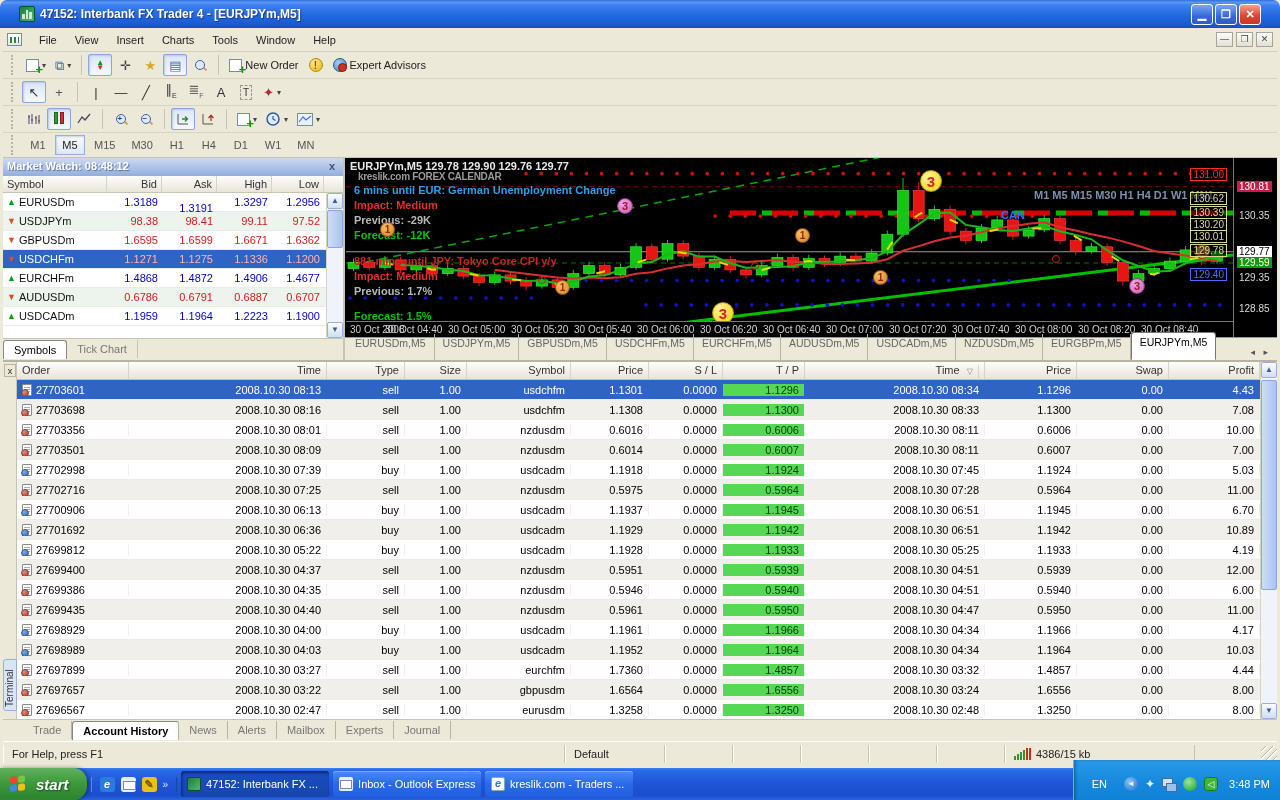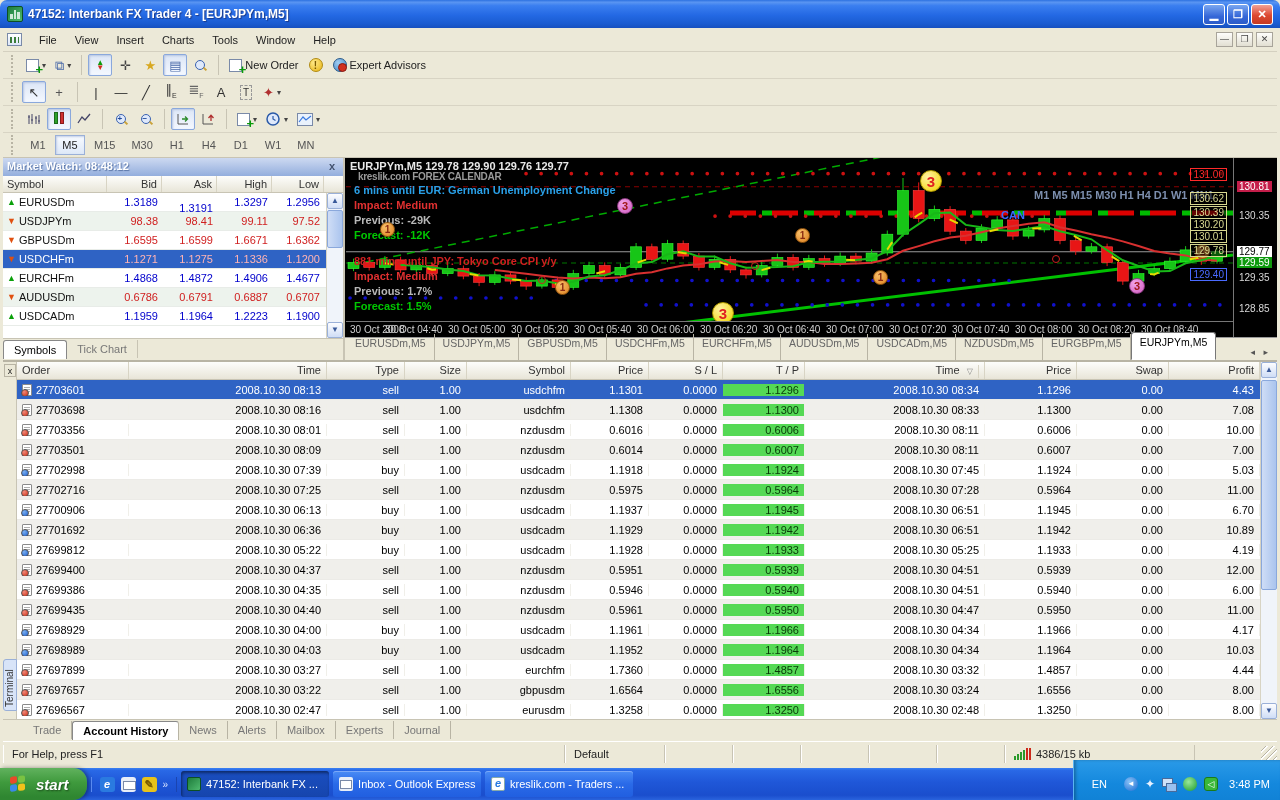--- a/index.html
+++ b/index.html
@@ -3,21 +3,21 @@
 <meta charset="utf-8">
 <style>
   * { margin:0; padding:0; box-sizing:border-box; }
   html,body { width:1280px; height:800px; overflow:hidden; }
   body { font-family:"Liberation Sans", sans-serif; font-size:11px; background:#000; position:relative; }
   .screen { position:absolute; inset:0; width:1280px; height:800px; background:#ece9d8; }
 
   
   .titlebar { position:absolute; left:0; top:0; width:1280px; height:28px;
     background:linear-gradient(180deg,#2c71e0 0%,#5a95f2 8%,#3b7ff0 20%,#2368e3 55%,#1a5bd0 85%,#1650bf 100%);
-    border-radius:7px 7px 0 0; display:flex; align-items:center; padding:0 7px; }
+    border-radius:7px 7px 0 0; display:flex; align-items:center; padding:0 19px; }
   .titlebar .app-ico { width:16px; height:16px; background:linear-gradient(135deg,#1e7c3c,#4fba6e); border:1px solid #0c4f24; border-radius:2px; margin-right:5px;
     display:flex; align-items:flex-end; justify-content:center; gap:1px; padding:2px; }
   .titlebar .app-ico i { display:block; width:3px; background:#cfe9d8; }
   .title-text { color:#fff; font-weight:bold; font-size:12px; text-shadow:1px 1px 1px #1a3a8a; flex:1; }
   .winbtns { display:flex; gap:2px; }
   .winbtn { width:22px; height:21px; border-radius:3px; border:1px solid #fff; color:#fff; font-size:11px; line-height:19px; text-align:center;
     background:linear-gradient(180deg,#7aa7f0,#3567d8 60%,#2d5cc8); font-weight:bold; }
   .winbtn.close { background:linear-gradient(180deg,#f2a196,#dd4931 55%,#c63a22); }
 
   .menubar { position:absolute; left:3px; top:28px; width:1274px; height:24px; background:#ece9d8; border-bottom:1px solid #d4d0c0;
@@ -601,21 +601,21 @@
       <div id="plot-olays">
           <div class="olay" style="left: 4px; top: 2px; color: rgb(232, 232, 232); font-size: 11px;">EURJPYm,M5  129.78 129.90 129.76 129.77</div>
           <div class="olay" style="left: 12px; top: 13px; color: rgb(154, 154, 154); font-size: 10px; letter-spacing: -0.3px;">kreslik.com FOREX CALENDAR</div>
           <div class="olay" style="left: 8px; top: 26px; color: rgb(42, 160, 232); font-size: 11px;">6 mins until EUR: German Unemployment Change</div>
           <div class="olay" style="left: 8px; top: 41px; color: rgb(224, 48, 48); font-size: 11px;">Impact: Medium</div>
           <div class="olay" style="left: 8px; top: 56px; color: rgb(184, 184, 184); font-size: 11px;">Previous: -29K</div>
           <div class="olay" style="left: 8px; top: 71px; color: rgb(0, 200, 0); font-size: 11px;">Forecast: -12K</div>
           <div class="olay" style="left: 8px; top: 97px; color: rgb(208, 32, 32); font-size: 11px;">881 mins until JPY: Tokyo Core CPI y/y</div>
           <div class="olay" style="left: 8px; top: 112px; color: rgb(224, 48, 48); font-size: 11px;">Impact: Medium</div>
           <div class="olay" style="left: 8px; top: 127px; color: rgb(184, 184, 184); font-size: 11px;">Previous: 1.7%</div>
-          <div class="olay" style="left: 8px; top: 142px; color: rgb(0, 200, 0); font-size: 11px;">Forecast: 1.5%</div>
+          <div class="olay" style="left: 8px; top: 152px; color: rgb(0, 200, 0); font-size: 11px;">Forecast: 1.5%</div>
           <div class="olay" style="left: 688px; top: 31px; color: rgb(125, 143, 174); font-size: 11px;">M1 M5 M15 M30 H1 H4 D1 W1 MN1</div>
           <div class="olay" style="left: 655px; top: 51px; color: rgb(58, 106, 255); font-size: 11px;">CAN</div>
           <div class="marker mk-orange" style="left: 34px; top: 64px;">1</div>
           <div class="marker mk-orange" style="left: 209px; top: 122px;">1</div>
           <div class="marker mk-violet" style="left: 271px; top: 40px;">3</div>
           <div class="marker mk-yellow" style="left: 366px; top: 144px;">3</div>
           <div class="marker mk-orange" style="left: 449px; top: 70px;">1</div>
           <div class="marker mk-orange" style="left: 527px; top: 112px;">1</div>
           <div class="marker mk-yellow" style="left: 574px; top: 12px;">3</div>
           <div class="marker mk-violet" style="left: 783px; top: 120px;">3</div>

